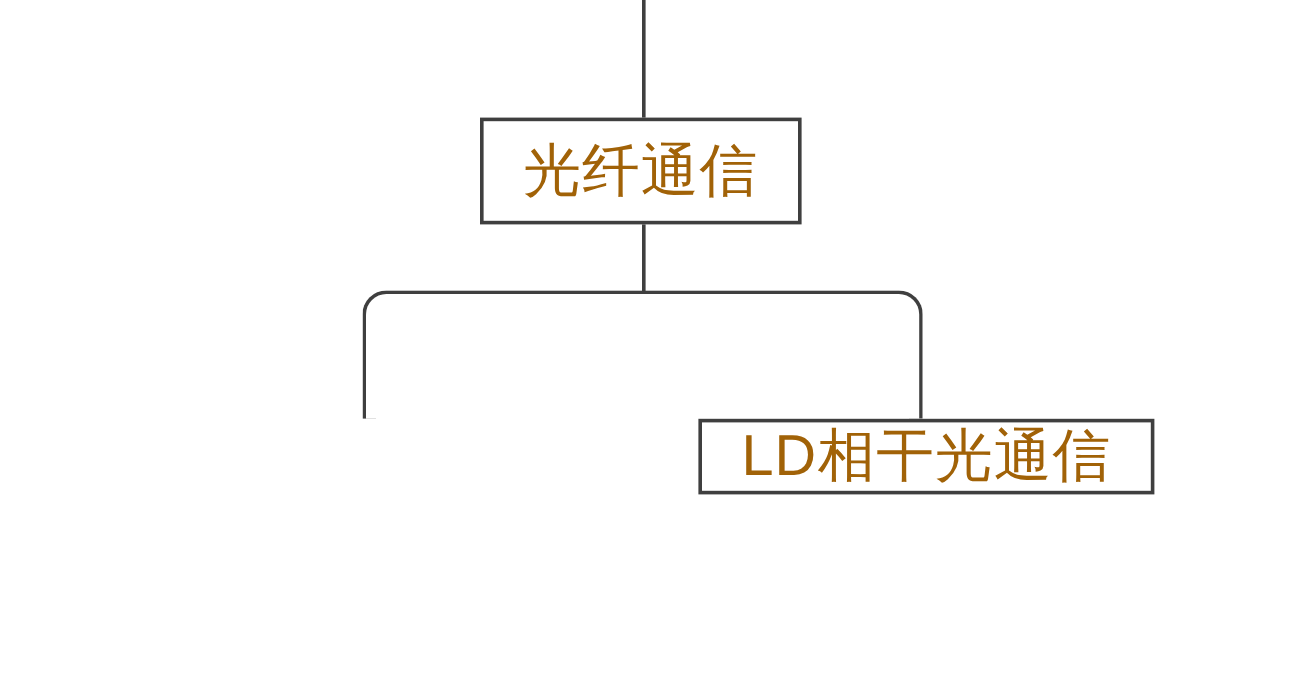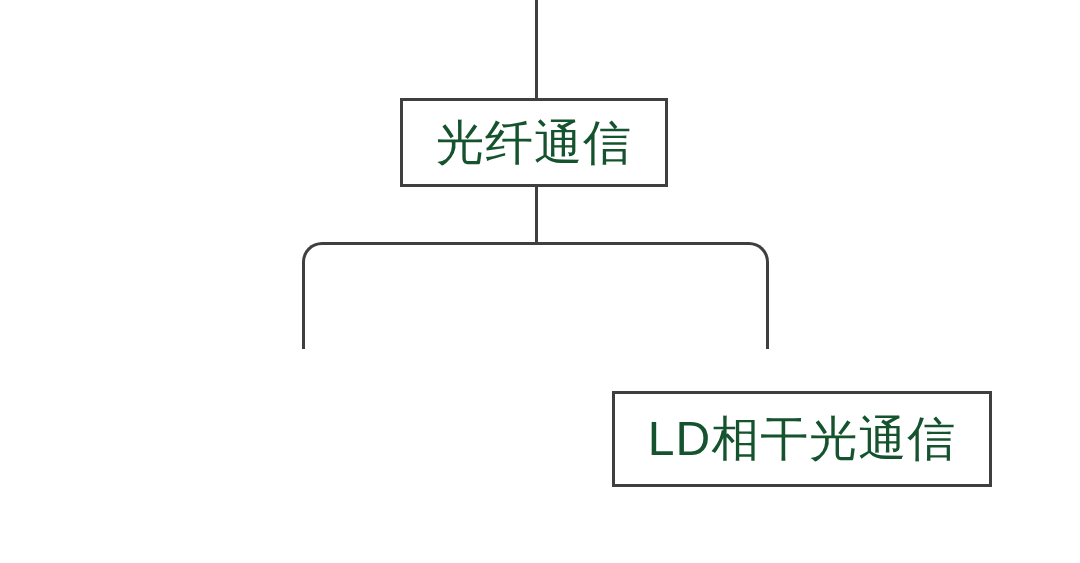--- a/index.html
+++ b/index.html
@@ -20,21 +20,21 @@
     box-sizing: border-box;
     border: 3px solid #3f3f3f;
     background: #ffffff;
     display: flex;
     align-items: center;
     justify-content: center;
     z-index: 2;
   }
   .node .label {
     font-size: 48px;
-    color: #14532d;
+    color: #a16207;
     white-space: nowrap;
     line-height: 1;
     letter-spacing: 1px;
   }
   .vline {
     position: absolute;
     width: 3px;
     background: #3f3f3f;
     z-index: 1;
   }
@@ -46,21 +46,21 @@
     border-right: 3px solid #3f3f3f;
     border-bottom: none;
     border-radius: 20px 20px 0 0;
     background: transparent;
     z-index: 1;
   }
   
   #root-node   { left: 400px; top: 98px;  width: 268px; height: 89px; }
   
   #left-node   { left: 72px;  top: 349px; width: 459px; height: 89px; }
-  #right-node  { left: 612px; top: 349px; width: 380px; height: 96px; margin-top: 42px; }
+  #right-node  { left: 582px; top: 349px; width: 380px; height: 63px; }
   
   #stem-top    { left: 535px; top: 0;     height: 100px; }
   #stem-mid    { left: 535px; top: 185px; height: 59px;  }
   #branch-bracket { left: 302px; top: 242px; width: 467px; height: 107px; }
 </style>
 </head>
 <body>
 
 <div class="canvas">
 

